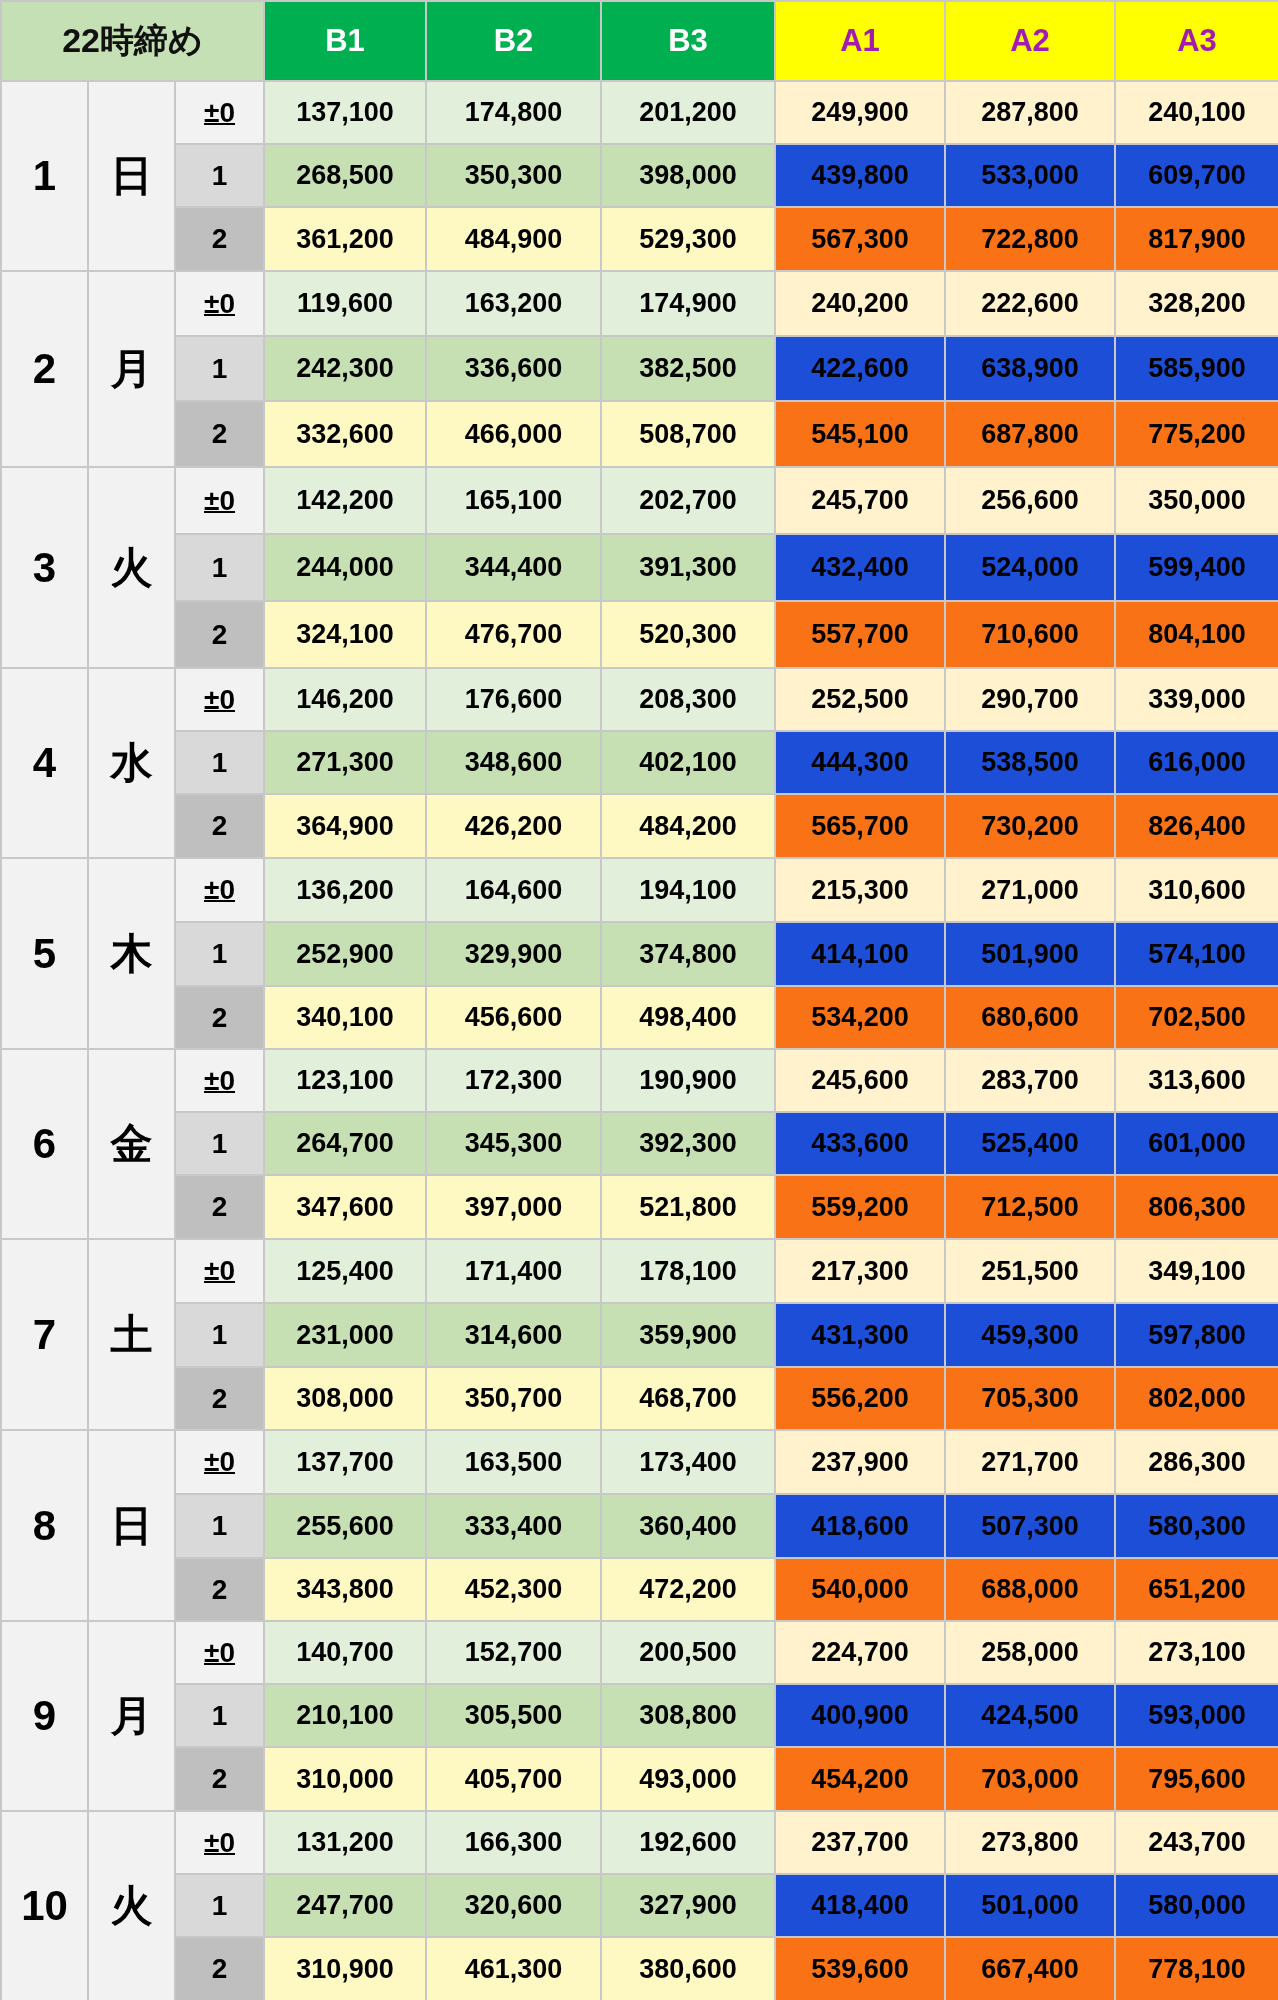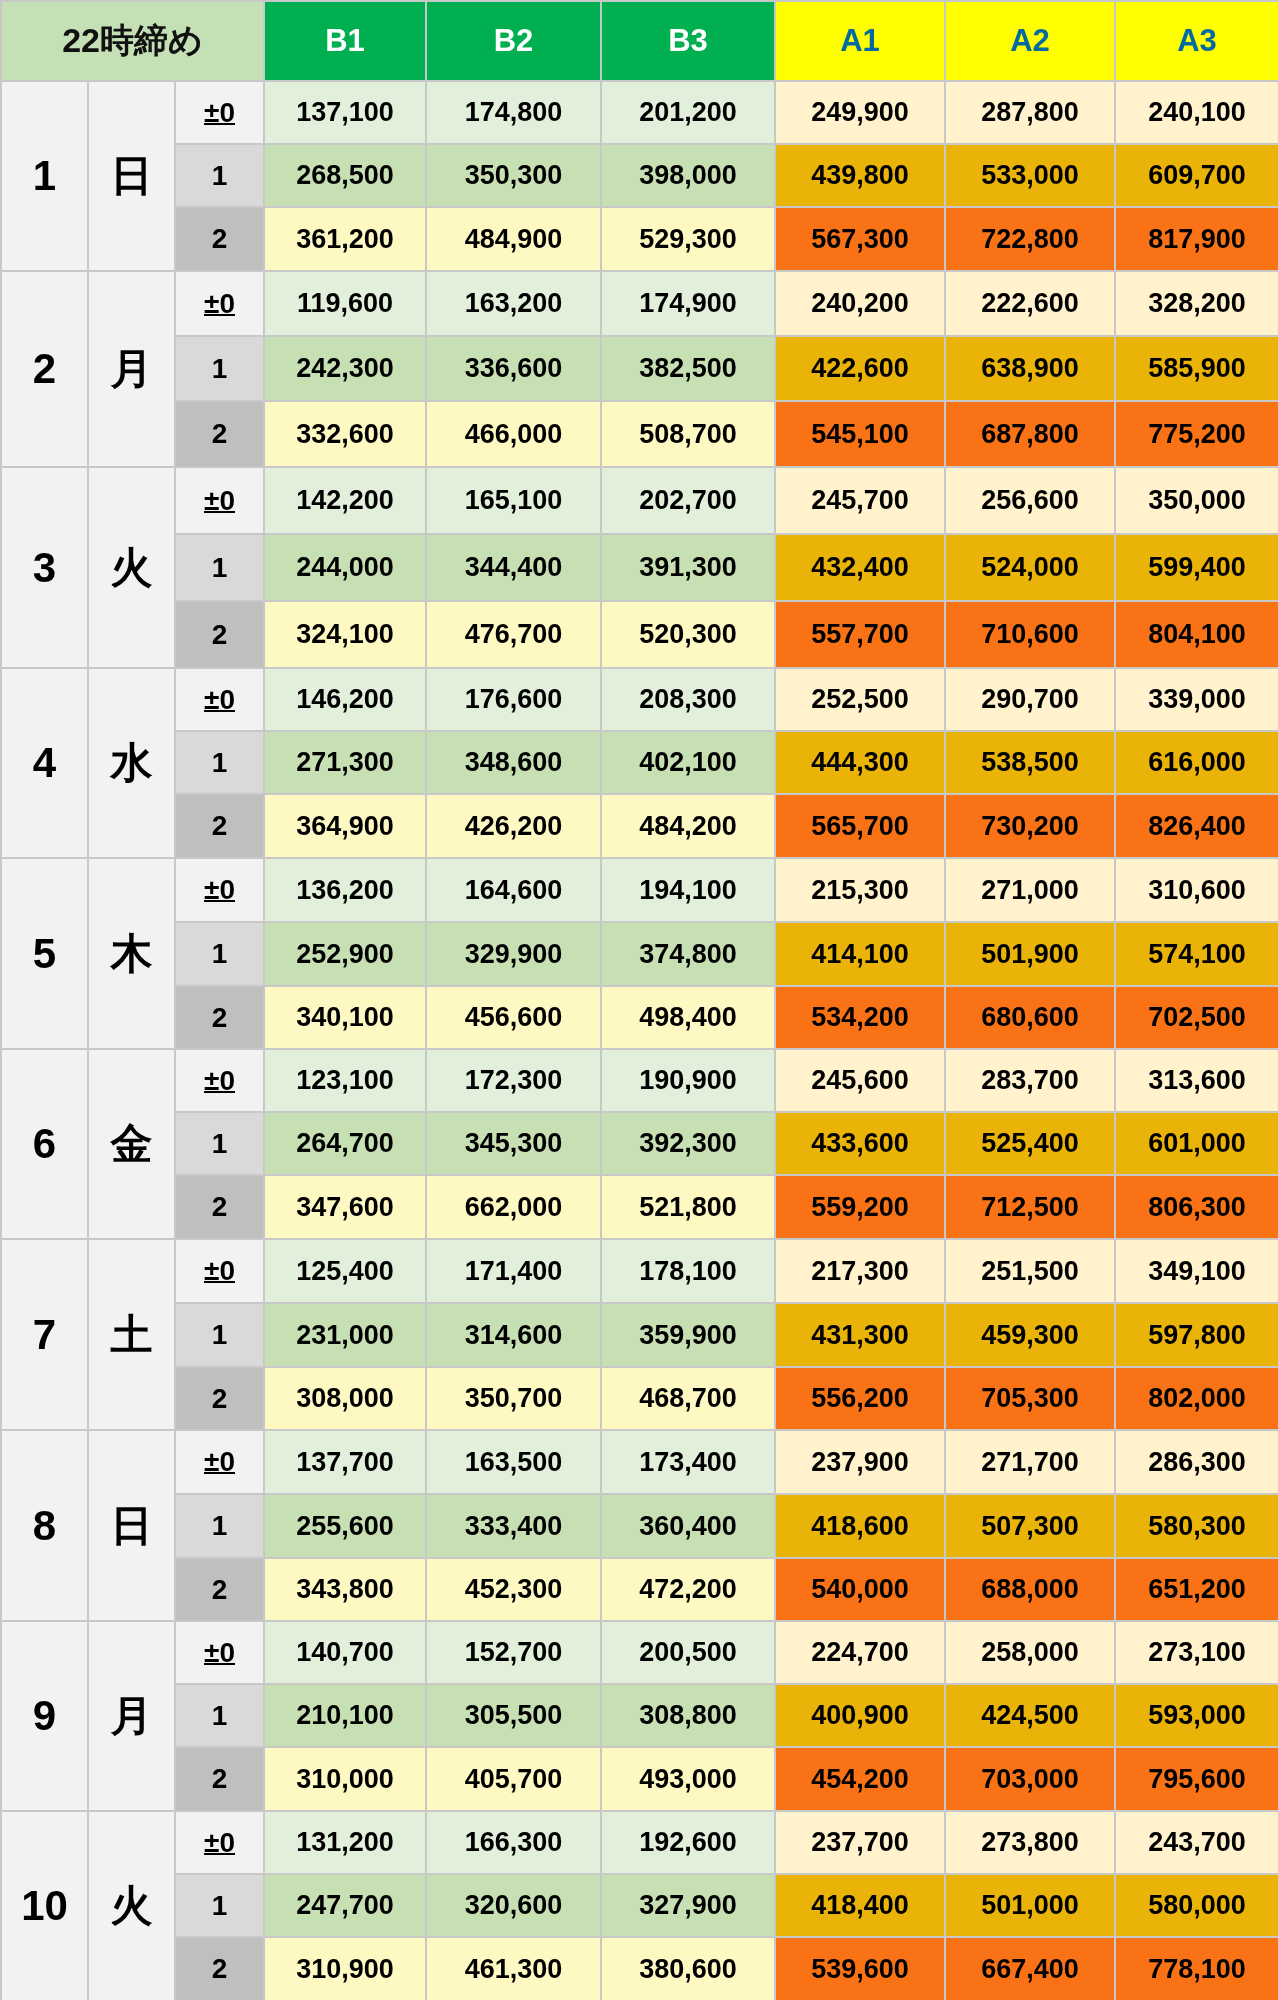--- a/index.html
+++ b/index.html
@@ -2,32 +2,32 @@
 <html><head>
 <meta charset="utf-8">
 <style>
   html, body { margin:0; padding:0; background:#fff; }
   body { width:1278px; height:2000px; overflow:hidden; font-family:"Liberation Sans", "DejaVu Sans", sans-serif; }
   table { border-collapse:collapse; table-layout:fixed; width:1278px; }
   td, th { border:2px solid #c8c8c8; text-align:center; vertical-align:middle; padding:0; font-weight:bold; color:#000; box-sizing:border-box; }
   th { font-size:31px; height:80px; }
   th.title { background:#c5e0b4; font-size:34px; color:#111; }
   th.b { background:#00b050; color:#fff; }
-  th.a { background:#ffff00; color:#0369a1; }
+  th.a { background:#ffff00; color:#a21caf; }
   td { font-size:27px; }
   td.day { background:#f2f2f2; font-size:42px; }
   td.dow { background:#f2f2f2; font-size:42px; font-family:"DejaVu Sans", sans-serif; }
   td.lvl0 { background:#f2f2f2; font-size:28px; }
   td.lvl1 { background:#d9d9d9; font-size:28px; }
   td.lvl2 { background:#bfbfbf; font-size:28px; }
   td.b0 { background:#e2efda; }
   td.b1 { background:#c6e0b4; }
   td.b2 { background:#fef9c3; }
   td.a0 { background:#fff2cc; }
-  td.a1 { background:#eab308; }
+  td.a1 { background:#1d4ed8; }
   td.a2 { background:#f97316; }
   .u { text-decoration:underline; text-decoration-thickness:2px; text-underline-offset:1px; }
 </style>
 </head>
 <body>
 
 <table>
   <colgroup>
     <col style="width:87px">
       <col style="width:87px">
@@ -212,21 +212,21 @@
         <td class="b1">264,700</td>
         <td class="b1">345,300</td>
         <td class="b1">392,300</td>
         <td class="a1">433,600</td>
         <td class="a1">525,400</td>
         <td class="a1">601,000</td>
       </tr>
       <tr style="height: 64px;">
         <td class="lvl2"><span>2</span></td>
         <td class="b2">347,600</td>
-        <td class="b2">662,000</td>
+        <td class="b2">397,000</td>
         <td class="b2">521,800</td>
         <td class="a2">559,200</td>
         <td class="a2">712,500</td>
         <td class="a2">806,300</td>
       </tr>
       <tr style="height: 64px;">
         <td class="day" rowspan="3">7</td>
         <td class="dow" rowspan="3">土</td>
         <td class="lvl0"><span class="u">±0</span></td>
         <td class="b0">125,400</td>

